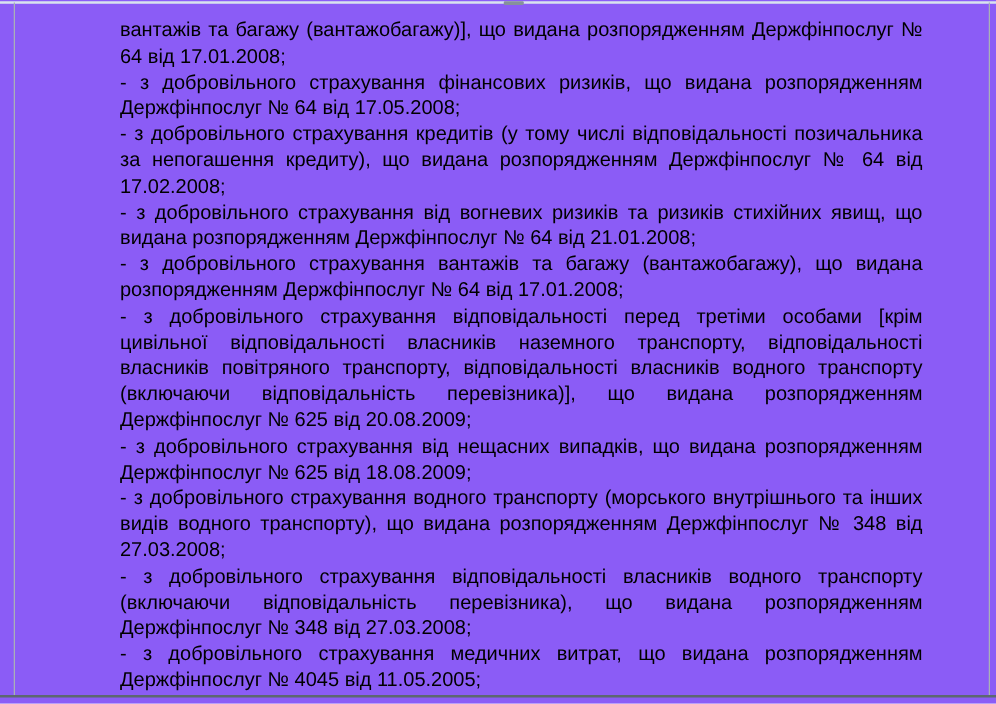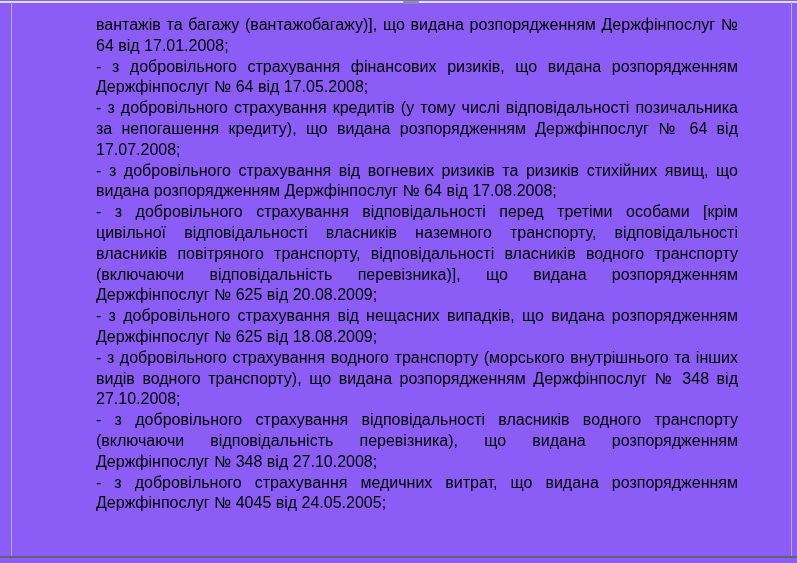--- a/index.html
+++ b/index.html
@@ -70,22 +70,23 @@
 
   <div class="line-top"></div>
   <div class="notch"></div>
   <div class="line-left"></div>
   <div class="line-right"></div>
   <div class="line-bottom"></div>
 
   <div class="text-area">
     <p>вантажів та багажу (вантажобагажу)],  що видана розпорядженням Держфінпослуг № 64 від 17.01.2008;</p>
     <p>-  з добровільного страхування фінансових ризиків,  що видана розпорядженням Держфінпослуг № 64 від 17.05.2008;</p>
-    <p>-  з добровільного страхування кредитів (у тому числі відповідальності позичальника за непогашення кредиту), що видана розпорядженням Держфінпослуг № 64 від 17.07.2008;</p>
-    <p>-  з добровільного страхування від вогневих ризиків та ризиків стихійних явищ, що видана розпорядженням Держфінпослуг № 64 від 17.08.2008;</p>
+    <p>-  з добровільного страхування кредитів (у тому числі відповідальності позичальника за непогашення кредиту), що видана розпорядженням Держфінпослуг № 64 від 17.02.2008;</p>
+    <p>-  з добровільного страхування від вогневих ризиків та ризиків стихійних явищ, що видана розпорядженням Держфінпослуг № 64 від 21.01.2008;</p>
+    <p>-  з добровільного страхування вантажів та багажу (вантажобагажу), що видана розпорядженням Держфінпослуг № 64 від 17.01.2008;</p>
     <p>-  з добровільного страхування відповідальності перед третіми особами [крім цивільної відповідальності власників наземного транспорту, відповідальності власників повітряного транспорту, відповідальності власників водного транспорту (включаючи відповідальність перевізника)],   що видана розпорядженням Держфінпослуг № 625 від 20.08.2009;</p>
     <p>- з добровільного страхування від нещасних випадків,  що видана розпорядженням Держфінпослуг № 625 від 18.08.2009;</p>
-    <p>-  з добровільного страхування водного транспорту (морського  внутрішнього та інших видів водного транспорту),  що видана розпорядженням Держфінпослуг № 348  від 27.10.2008;</p>
-    <p>-  з добровільного страхування відповідальності власників водного транспорту (включаючи відповідальність перевізника), що видана розпорядженням Держфінпослуг № 348 від 27.10.2008;</p>
-    <p>-  з добровільного страхування медичних витрат,  що видана розпорядженням Держфінпослуг № 4045 від 24.05.2005;</p>
+    <p>-  з добровільного страхування водного транспорту (морського  внутрішнього та інших видів водного транспорту),  що видана розпорядженням Держфінпослуг № 348  від 27.03.2008;</p>
+    <p>-  з добровільного страхування відповідальності власників водного транспорту (включаючи відповідальність перевізника), що видана розпорядженням Держфінпослуг № 348 від 27.03.2008;</p>
+    <p>-  з добровільного страхування медичних витрат,  що видана розпорядженням Держфінпослуг № 4045 від 11.05.2005;</p>
   </div>
 
 </div>
 
 </body></html>

